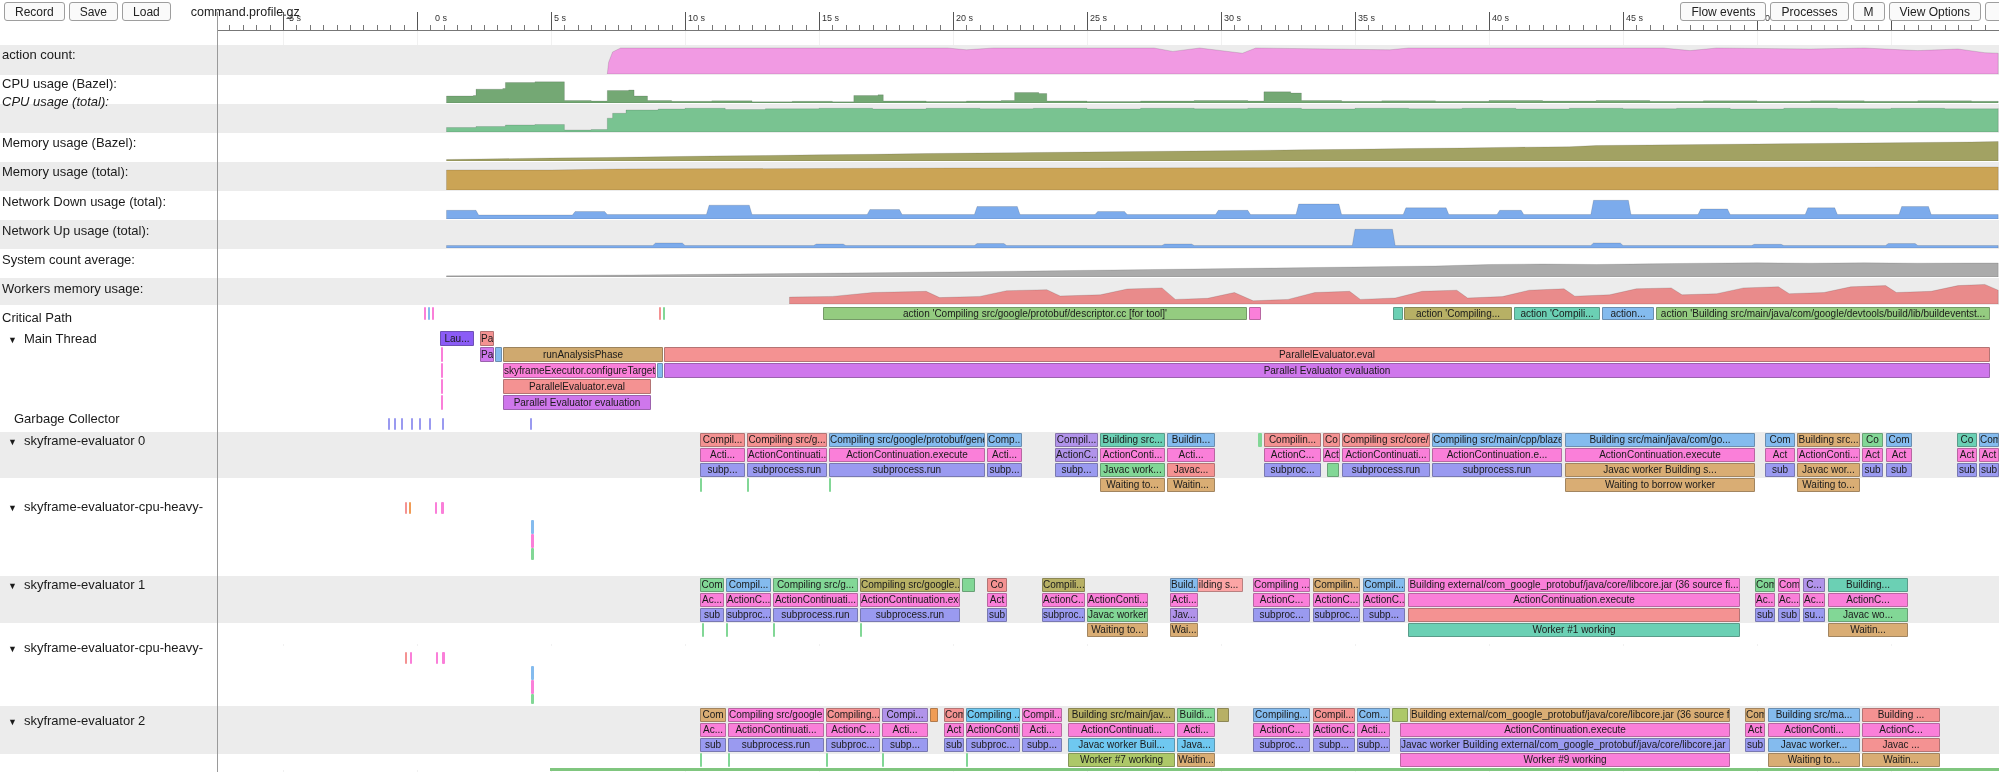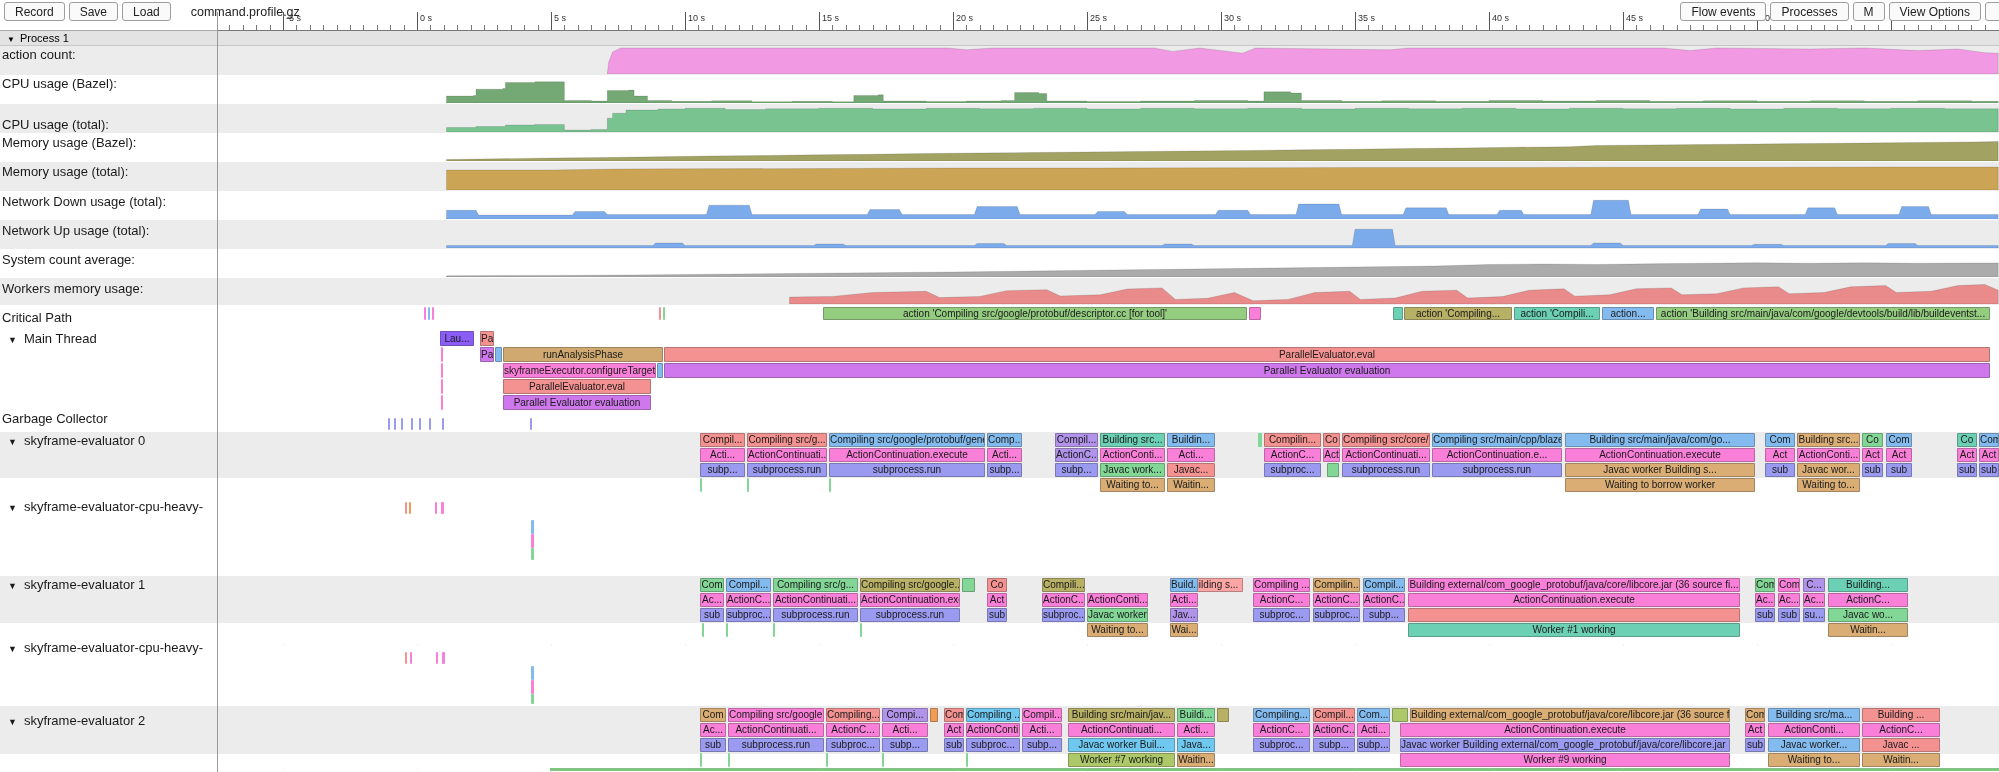--- a/index.html
+++ b/index.html
@@ -360,21 +360,21 @@
       <div class="tick-minor" style="left: 79.4px;"></div>
       <div class="tick-minor" style="left: 92.8px;"></div>
       <div class="tick-minor" style="left: 106.2px;"></div>
       <div class="tick-minor" style="left: 119.6px;"></div>
       <div class="tick-minor" style="left: 133px;"></div>
       <div class="tick-minor" style="left: 146.4px;"></div>
       <div class="tick-minor" style="left: 159.8px;"></div>
       <div class="tick-minor" style="left: 173.2px;"></div>
       <div class="tick-minor" style="left: 186.6px;"></div>
       <div class="tick-major" style="left: 200px;"></div>
-      <div class="tick-label" style="left: 203px;">0 s</div>
+      <div class="tick-label" style="left: 218px;">0 s</div>
       <div class="tick-minor" style="left: 213.4px;"></div>
       <div class="tick-minor" style="left: 226.8px;"></div>
       <div class="tick-minor" style="left: 240.2px;"></div>
       <div class="tick-minor" style="left: 253.6px;"></div>
       <div class="tick-minor" style="left: 267px;"></div>
       <div class="tick-minor" style="left: 280.4px;"></div>
       <div class="tick-minor" style="left: 293.8px;"></div>
       <div class="tick-minor" style="left: 307.2px;"></div>
       <div class="tick-minor" style="left: 320.6px;"></div>
       <div class="tick-major" style="left: 334px;"></div>
@@ -490,36 +490,33 @@
       <div class="tick-major" style="left: 1674px;"></div>
       <div class="tick-label" style="left: 1677px;">55 s</div>
       <div class="tick-minor" style="left: 1687.4px;"></div>
       <div class="tick-minor" style="left: 1700.8px;"></div>
       <div class="tick-minor" style="left: 1714.2px;"></div>
       <div class="tick-minor" style="left: 1727.6px;"></div>
       <div class="tick-minor" style="left: 1741px;"></div>
       <div class="tick-minor" style="left: 1754.4px;"></div>
       <div class="tick-minor" style="left: 1767.8px;"></div>
     </div>
-  <div id="process-header">
-    <span class="arr">▼</span><span>Process 1</span>
-  </div>
   <div id="sidebar">
       <div class="tname" style="top: 47px;"><span>action count:</span></div>
       <div class="tname" style="top: 76px;"><span>CPU usage (Bazel):</span></div>
-      <div class="tname" style="top: 117px;"><span>CPU usage (total):</span></div>
+      <div class="tname" style="top: 94px; font-style: italic;"><span>CPU usage (total):</span></div>
       <div class="tname" style="top: 135px;"><span>Memory usage (Bazel):</span></div>
       <div class="tname" style="top: 164px;"><span>Memory usage (total):</span></div>
       <div class="tname" style="top: 194px;"><span>Network Down usage (total):</span></div>
       <div class="tname" style="top: 223px;"><span>Network Up usage (total):</span></div>
       <div class="tname" style="top: 252px;"><span>System count average:</span></div>
       <div class="tname" style="top: 281px;"><span>Workers memory usage:</span></div>
       <div class="tname" style="top: 310px;"><span>Critical Path</span></div>
       <div class="tname" style="top: 331px; left: 8px;"><span class="arr">▼</span><span>Main Thread</span></div>
-      <div class="tname" style="top: 411px;"><span>Garbage Collector</span></div>
+      <div class="tname" style="top: 411px; margin-left: 12px;"><span>Garbage Collector</span></div>
       <div class="tname" style="top: 433px; left: 8px;"><span class="arr">▼</span><span>skyframe-evaluator 0</span></div>
       <div class="tname" style="top: 499px; left: 8px;"><span class="arr">▼</span><span>skyframe-evaluator-cpu-heavy-</span></div>
       <div class="tname" style="top: 577px; left: 8px;"><span class="arr">▼</span><span>skyframe-evaluator 1</span></div>
       <div class="tname" style="top: 640px; left: 8px;"><span class="arr">▼</span><span>skyframe-evaluator-cpu-heavy-</span></div>
       <div class="tname" style="top: 713px; left: 8px;"><span class="arr">▼</span><span>skyframe-evaluator 2</span></div>
     </div>
   <div id="divider"></div>
   <div id="toolbar-left">
     <button class="btn">Record</button>
     <button class="btn">Save</button>

